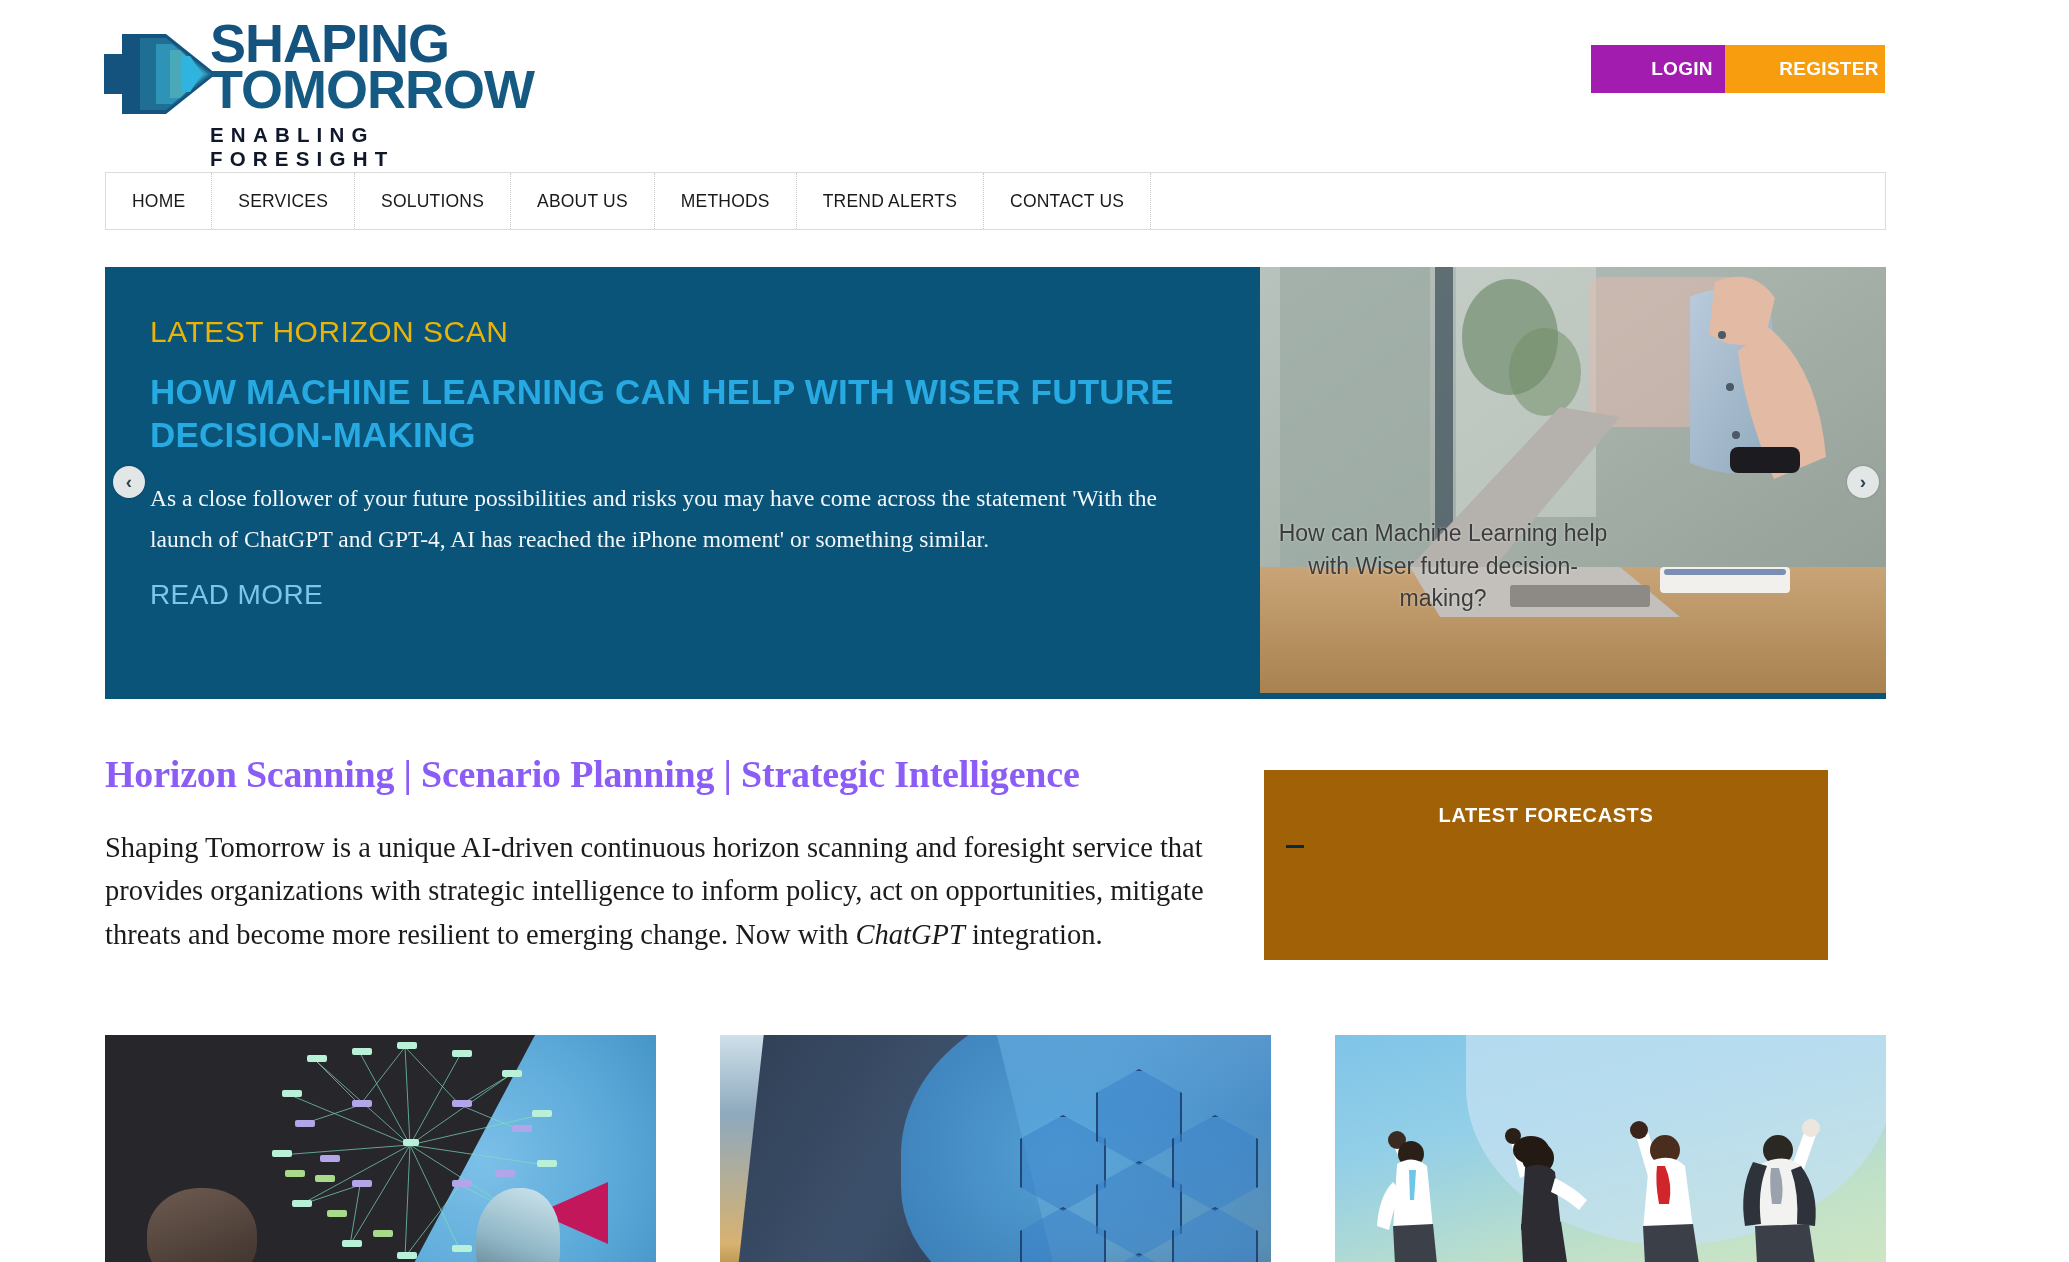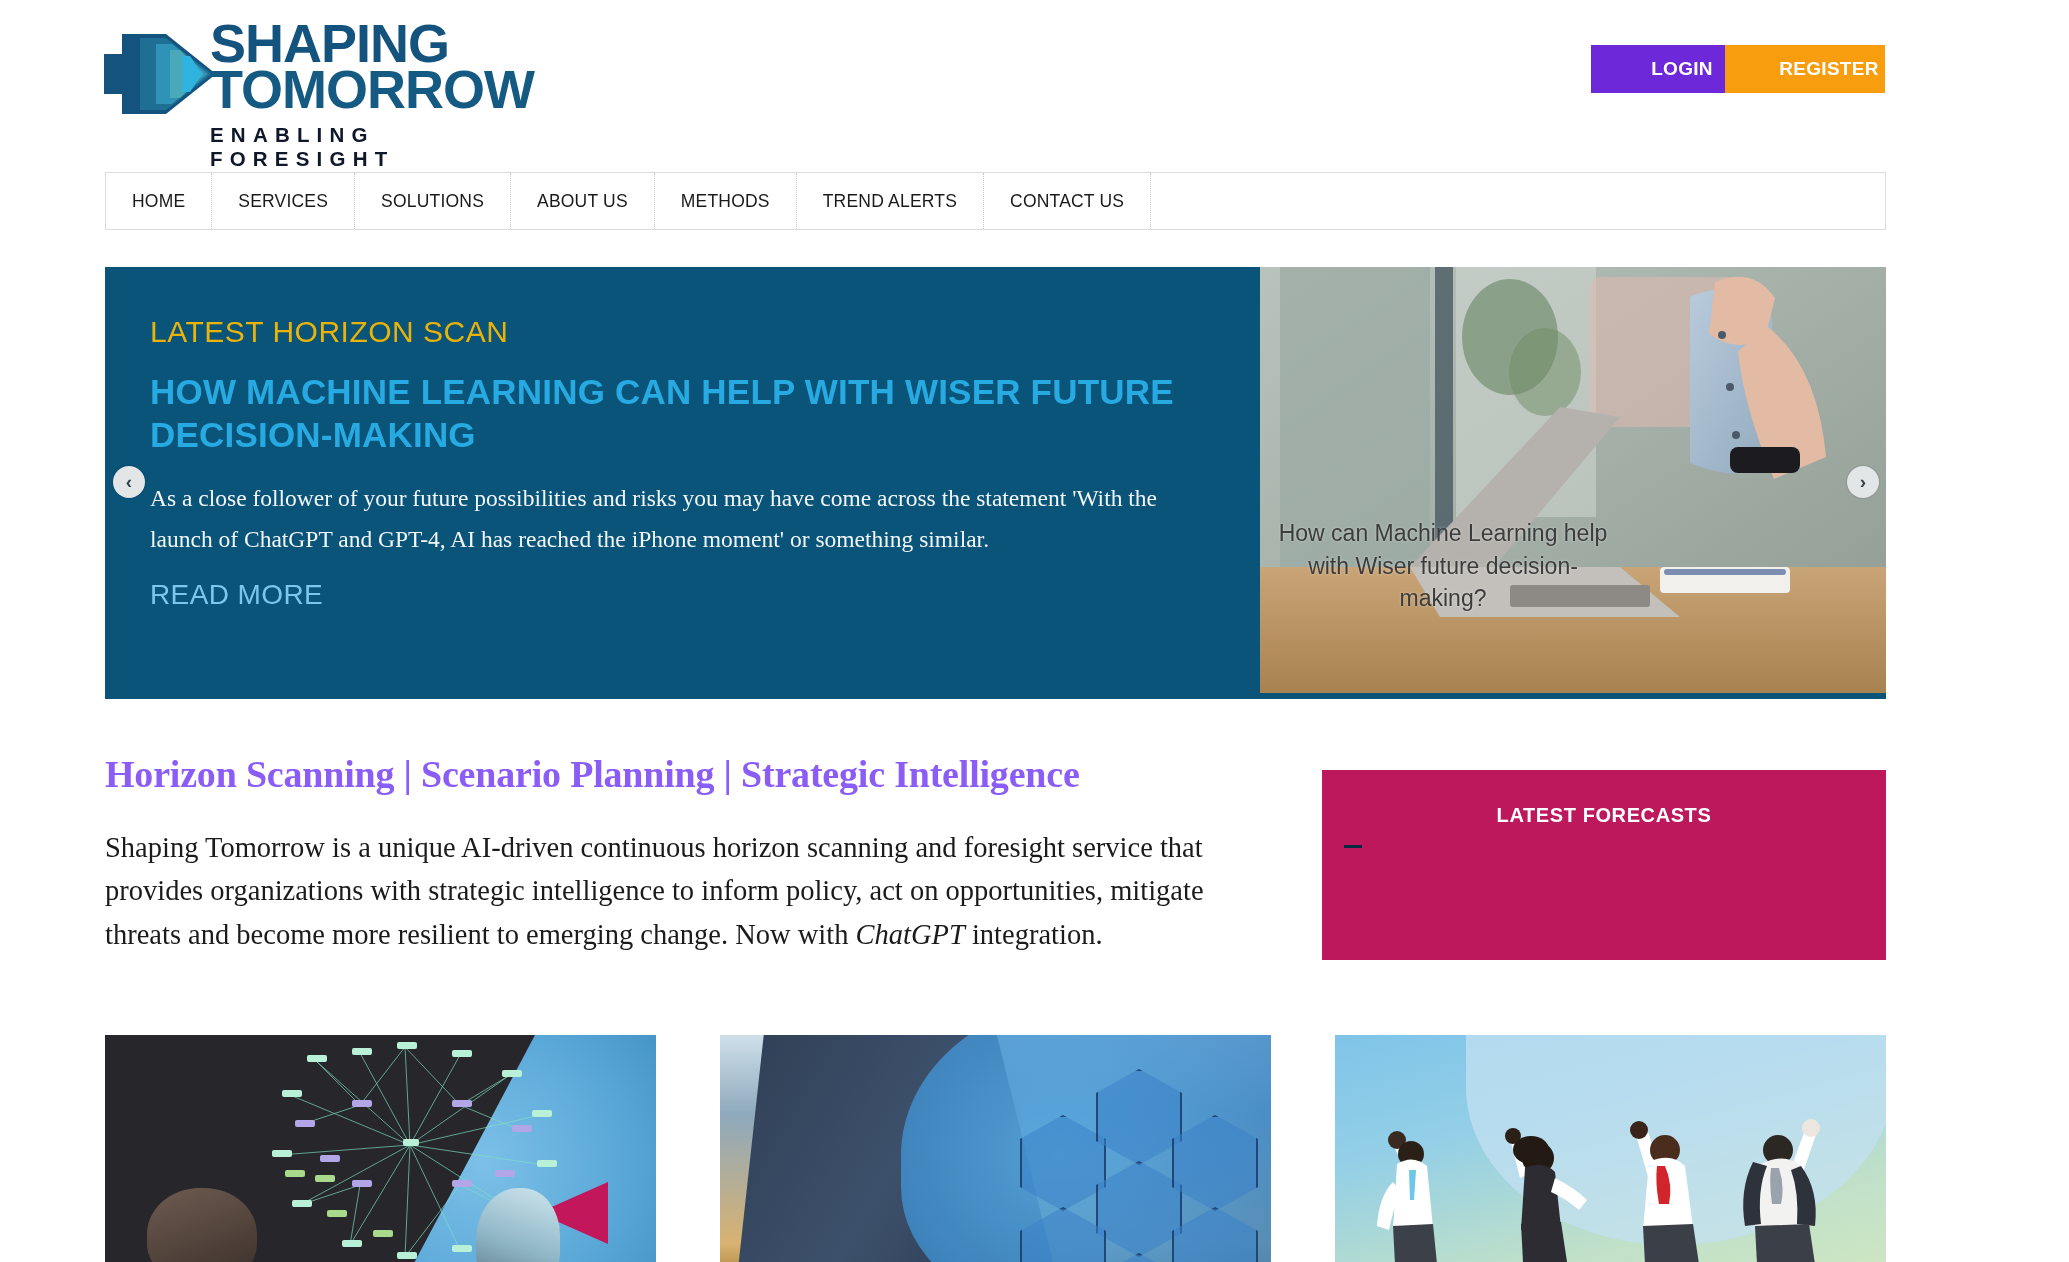--- a/index.html
+++ b/index.html
@@ -34,21 +34,21 @@
     color: #0f172a; font-weight: 600;
   }
 
   .auth { position: absolute; right: 184px; top: 45px; display: flex; }
   .btn {
     display: flex; align-items: center; justify-content: center;
     height: 48px; color: #ffffff; font-size: 19px; font-weight: bold;
     letter-spacing: 0.3px; cursor: pointer; border: none;
     font-family: "Liberation Sans", sans-serif;
   }
-  .btn-login { background: #6d28d9; width: 134px; padding-left: 48px; }
+  .btn-login { background: #a21caf; width: 134px; padding-left: 48px; }
   .btn-register { background: #f79d0e; width: 160px; padding-left: 48px; }
 
   
   .nav {
     position: absolute; left: 105px; top: 172px;
     width: 1781px; height: 58px;
     border: 1px solid #dcdcdc; background: #fff;
     display: flex; align-items: stretch;
   }
   .nav-item {
@@ -121,22 +121,22 @@
     font-size: 38px; font-weight: bold; color: #8b5cf6;
     margin: 0 0 30px 0; letter-spacing: -0.2px;
   }
   .intro-body {
     font-family: "Liberation Serif", serif;
     font-size: 28.5px; line-height: 1.52; color: #1b1b1b; margin: 0;
   }
   .intro-body em { font-style: italic; }
 
   .forecasts {
-    position: absolute; left: 1322px; top: 770px;
-    width: 564px; height: 190px; background: #be185d;
+    position: absolute; left: 1264px; top: 770px;
+    width: 564px; height: 190px; background: #a16207;
   }
   .forecasts-title {
     color: #ffffff; font-size: 20px; font-weight: bold;
     text-align: center; letter-spacing: 0.6px; padding-top: 34px;
     margin: 0;
   }
   .forecasts-dash {
     position: absolute; left: 22px; top: 75px;
     width: 18px; height: 3px; background: #062b3f;
   }

